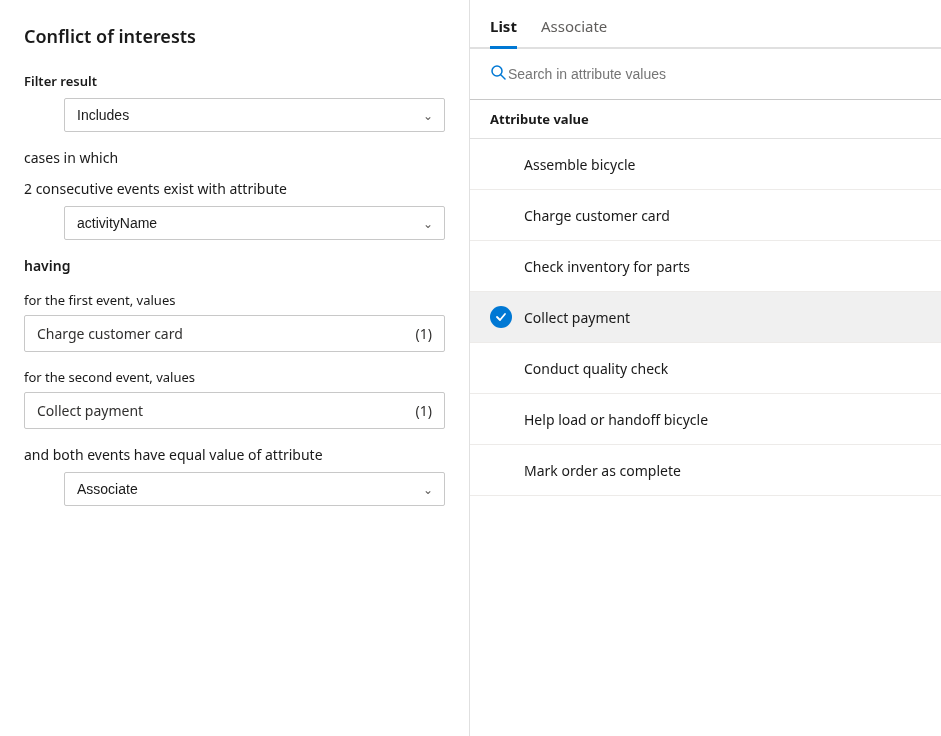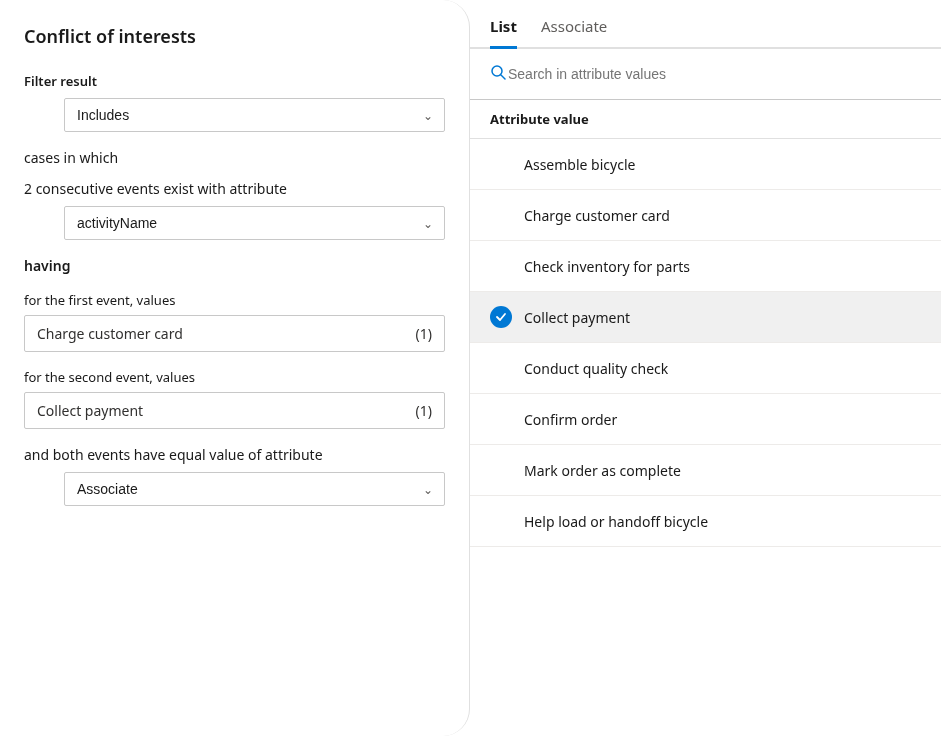--- a/index.html
+++ b/index.html
@@ -13,21 +13,20 @@
       display: flex;
       overflow: hidden;
     }
 
     
     .left-panel {
       width: 470px;
       padding: 24px 24px;
       border-right: 1px solid #e0e0e0;
       overflow-y: auto;
-      border-radius: 27px;
     }
 
     .page-title {
       font-size: 18px;
       font-weight: 600;
       margin-bottom: 24px;
       color: #1a1a1a;
     }
 
     .filter-result-label {
@@ -324,28 +323,24 @@
         </svg>
       </div>
       <span class="attr-value-text">Collect payment</span>
     </div>
 
     <div class="attr-row">
       <div class="attr-empty-icon"></div>
       <span class="attr-value-text">Conduct quality check</span>
     </div>
 
-    <div class="attr-row">
-      <div class="attr-empty-icon"></div>
-      <span class="attr-value-text">Confirm order</span>
+
+    <div class="attr-row">
+      <div class="attr-empty-icon"></div>
+      <span class="attr-value-text">Help load or handoff bicycle</span>
     </div>
 
     <div class="attr-row">
       <div class="attr-empty-icon"></div>
       <span class="attr-value-text">Mark order as complete</span>
     </div>
-
-    <div class="attr-row">
-      <div class="attr-empty-icon"></div>
-      <span class="attr-value-text">Help load or handoff bicycle</span>
-    </div>
   </div>
 </div>
 
 </body></html>

